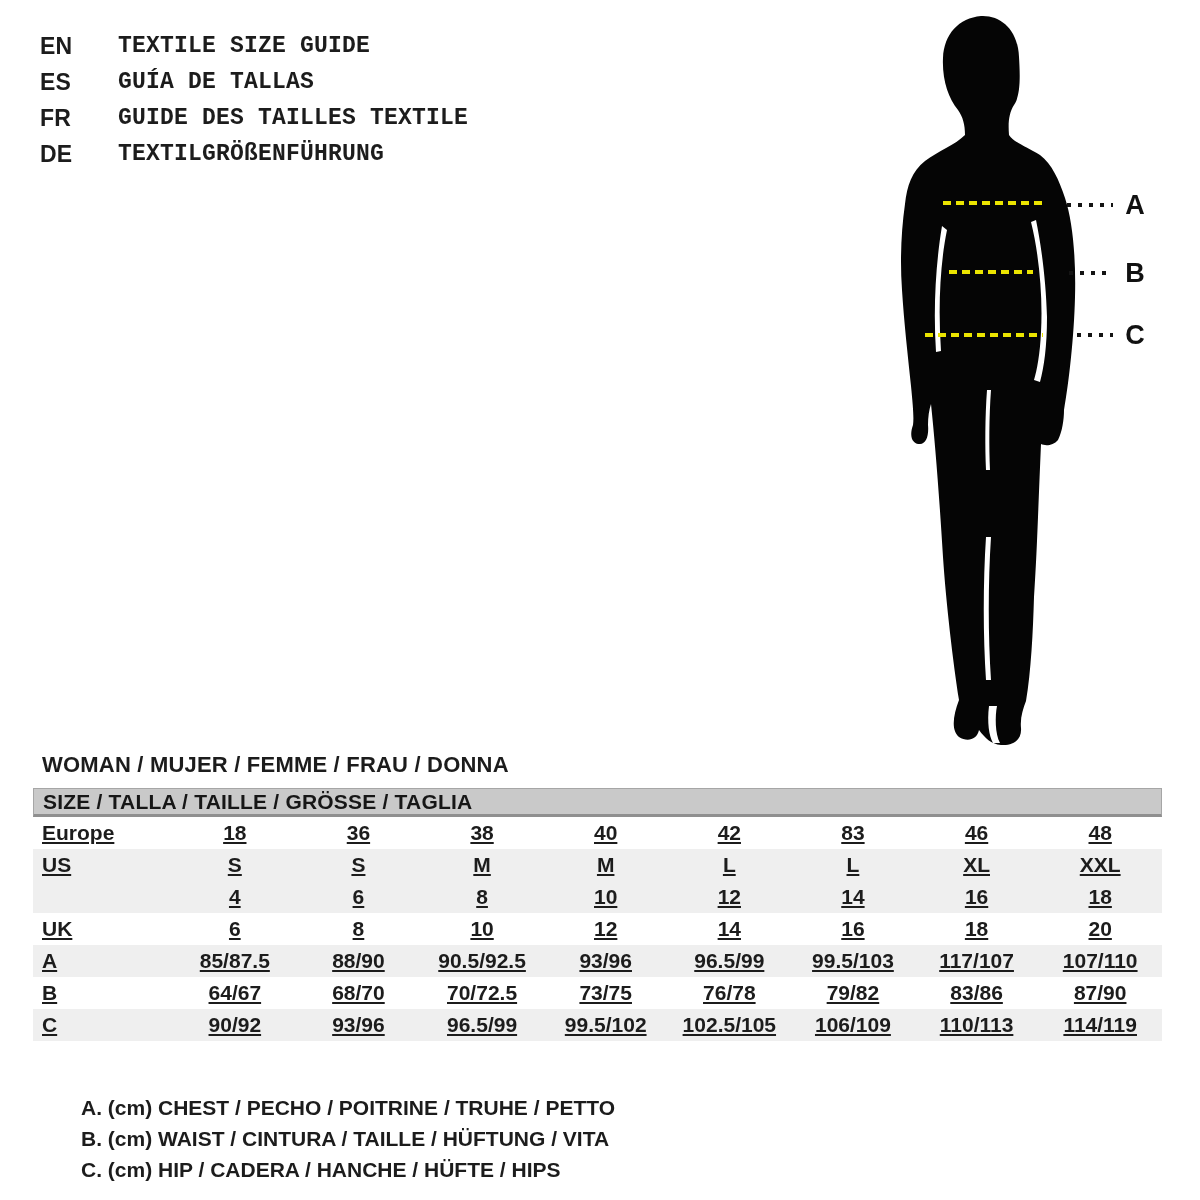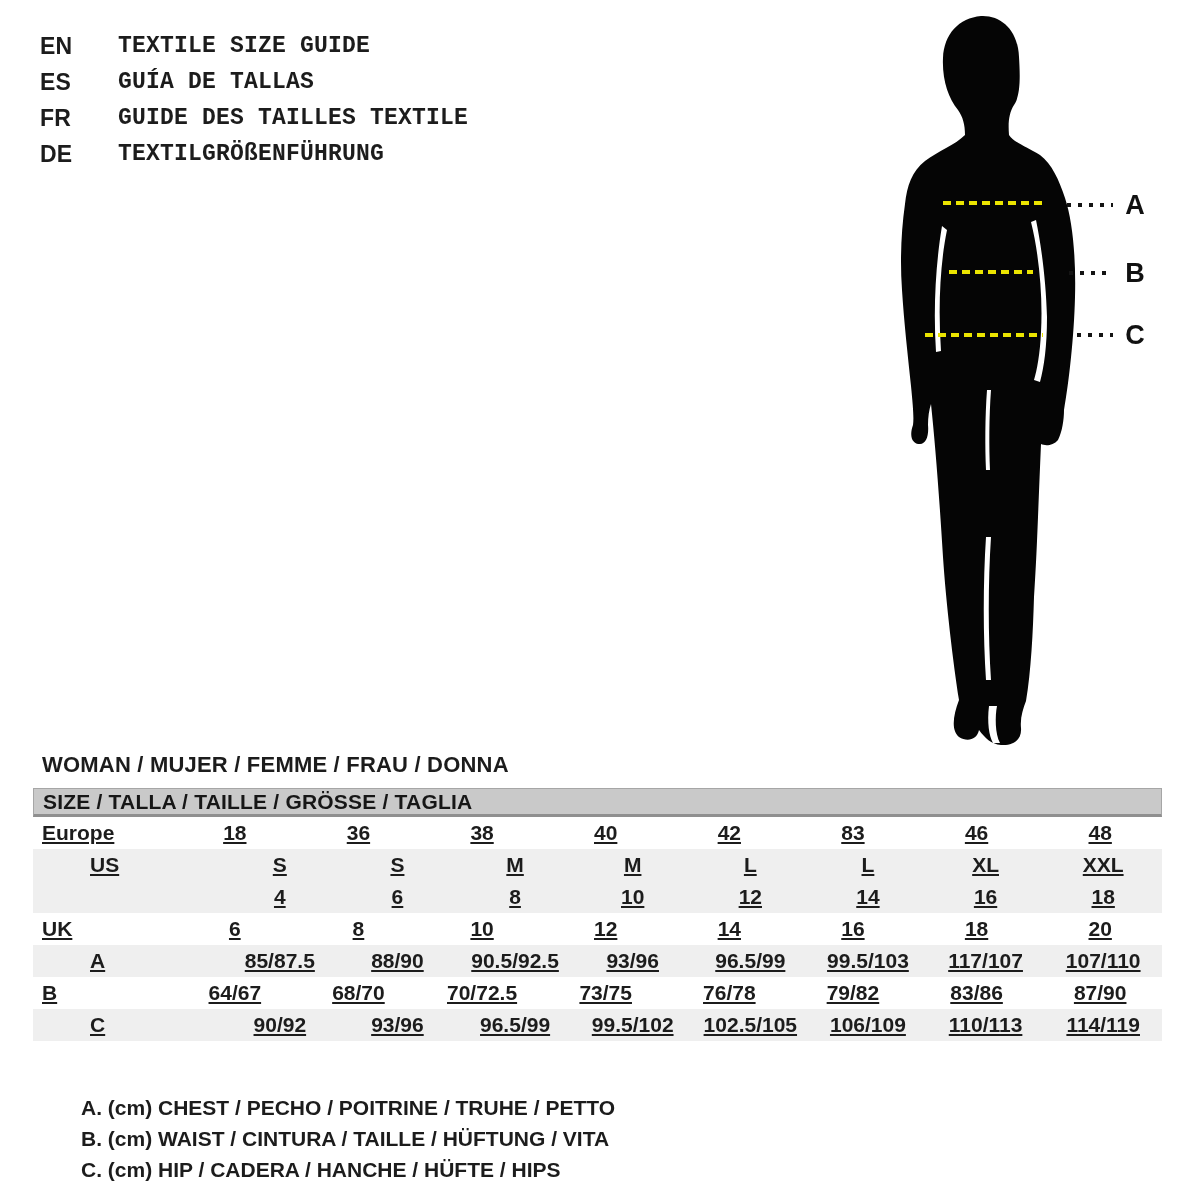--- a/index.html
+++ b/index.html
@@ -29,21 +29,21 @@
   .section-heading { position:absolute; left:42px; top:752px; font-size:22px; letter-spacing:0.2px; white-space:nowrap; }
 
   
   .size-table { position:absolute; left:33px; top:788px; width:1129px; font-size:21px; }
   .t-header {
     height:25px; line-height:25px; padding-left:9px;
     background:#c9c9c9; border:1px solid #a6a6a6; border-bottom:3px solid #8f8f8f;
     color:#161616; letter-spacing:0.2px;
   }
   .t-row { display:grid; grid-template-columns:140px repeat(8, 1fr); height:32px; align-items:center;text-decoration:underline; }
-  .t-row.stripe { background:#efefef;padding-left:48px; }
+  .t-row.stripe { background:#efefef; }
   .t-label { padding-left:9px; text-align:left; }
   .t-cell { text-align:center; }
 
   
   .legend { position:absolute; left:40px; top:1092px; font-size:21px; }
   .legend .legend-line { height:31px; line-height:31px; white-space:nowrap;margin-left:41px; }
 </style>
 </head>
 <body>
 

